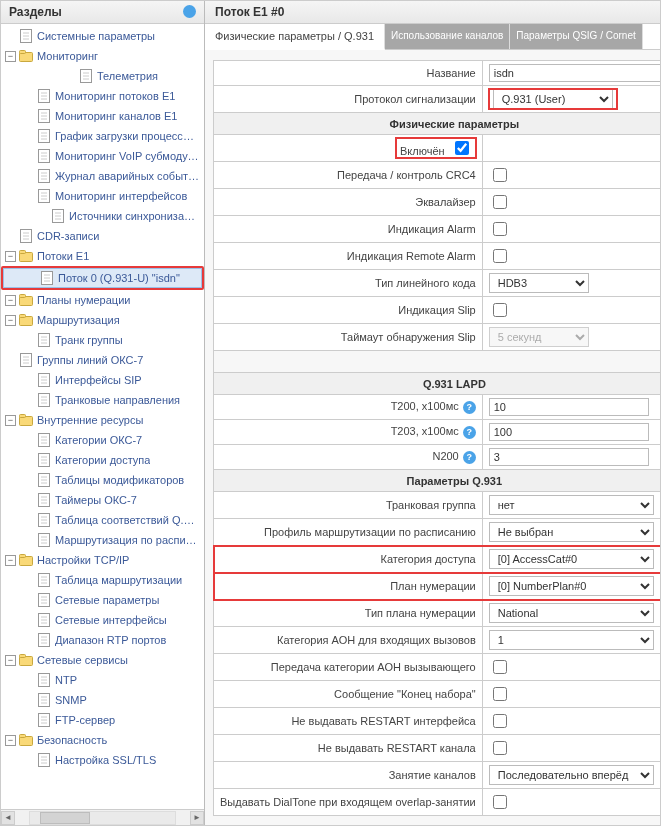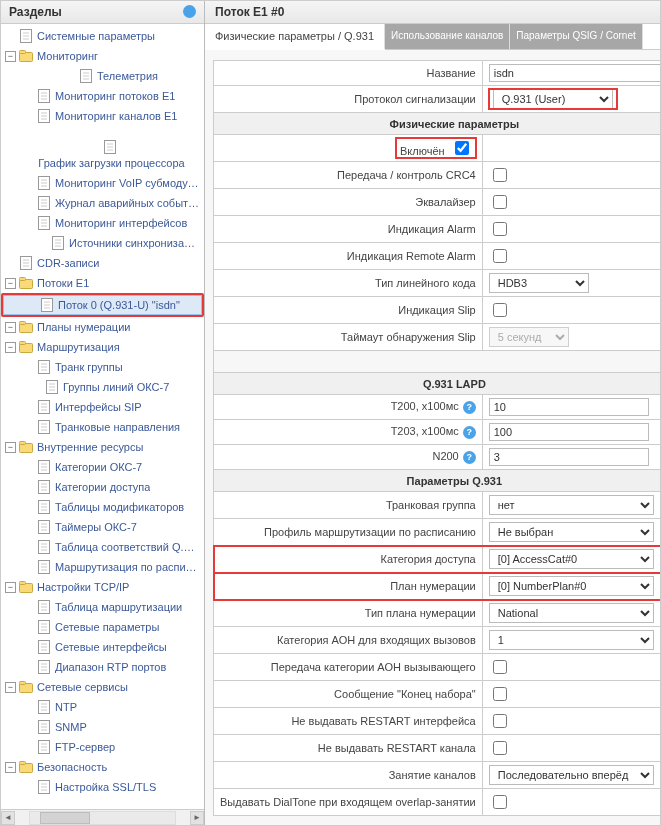--- a/index.html
+++ b/index.html
@@ -108,21 +108,21 @@
           <span class="icon page">
             <svg width="12" height="14" viewBox="0 0 12 14">
               <rect x="0.5" y="0.5" width="11" height="13" fill="#fff" stroke="#999"></rect>
               <line x1="3" y1="4" x2="9" y2="4" stroke="#ccc"></line>
               <line x1="3" y1="7" x2="9" y2="7" stroke="#ccc"></line>
               <line x1="3" y1="10" x2="9" y2="10" stroke="#ccc"></line>
             </svg>
           </span>
           <span class="label">Мониторинг каналов E1</span>
         </div>
-        <div class="node" style="padding-left: 22px; flex-direction: column;">
+        <div class="node" style="padding-left: 22px;">
           <span class="toggle empty"></span>
           <span class="icon page">
             <svg width="12" height="14" viewBox="0 0 12 14">
               <rect x="0.5" y="0.5" width="11" height="13" fill="#fff" stroke="#999"></rect>
               <line x1="3" y1="4" x2="9" y2="4" stroke="#ccc"></line>
               <line x1="3" y1="7" x2="9" y2="7" stroke="#ccc"></line>
               <line x1="3" y1="10" x2="9" y2="10" stroke="#ccc"></line>
             </svg>
           </span>
           <span class="label">График загрузки процессора</span>
@@ -236,21 +236,21 @@
           <span class="icon page">
             <svg width="12" height="14" viewBox="0 0 12 14">
               <rect x="0.5" y="0.5" width="11" height="13" fill="#fff" stroke="#999"></rect>
               <line x1="3" y1="4" x2="9" y2="4" stroke="#ccc"></line>
               <line x1="3" y1="7" x2="9" y2="7" stroke="#ccc"></line>
               <line x1="3" y1="10" x2="9" y2="10" stroke="#ccc"></line>
             </svg>
           </span>
           <span class="label">Транк группы</span>
         </div>
-        <div class="node" style="padding-left: 30px;">
+        <div class="node" style="padding-left: 4px;">
           <span class="toggle empty"></span>
           <span class="icon page">
             <svg width="12" height="14" viewBox="0 0 12 14">
               <rect x="0.5" y="0.5" width="11" height="13" fill="#fff" stroke="#999"></rect>
               <line x1="3" y1="4" x2="9" y2="4" stroke="#ccc"></line>
               <line x1="3" y1="7" x2="9" y2="7" stroke="#ccc"></line>
               <line x1="3" y1="10" x2="9" y2="10" stroke="#ccc"></line>
             </svg>
           </span>
           <span class="label">Группы линий ОКС-7</span>
@@ -541,21 +541,21 @@
         <tr>
               <td class="label-cell">Тип линейного кода</td>
               <td class="val-cell"><select style="width:100px"><option>HDB3</option></select></td>
             </tr>
         <tr>
               <td class="label-cell">Индикация Slip</td>
               <td class="val-cell"><input type="checkbox" class="checkbox" style=""></td>
             </tr>
         <tr>
               <td class="label-cell">Таймаут обнаружения Slip</td>
-              <td class="val-cell"><select disabled="" style="width:80px"><option>5 секунд</option></select></td>
+              <td class="val-cell"><select disabled="" style="width:100px"><option>5 секунд</option></select></td>
             </tr>
 
         <tr class="spacer-row">
               <td colspan="2"></td>
             </tr>
 
         <tr>
               <td colspan="2" class="section">Q.931 LAPD</td>
             </tr>
         <tr>

